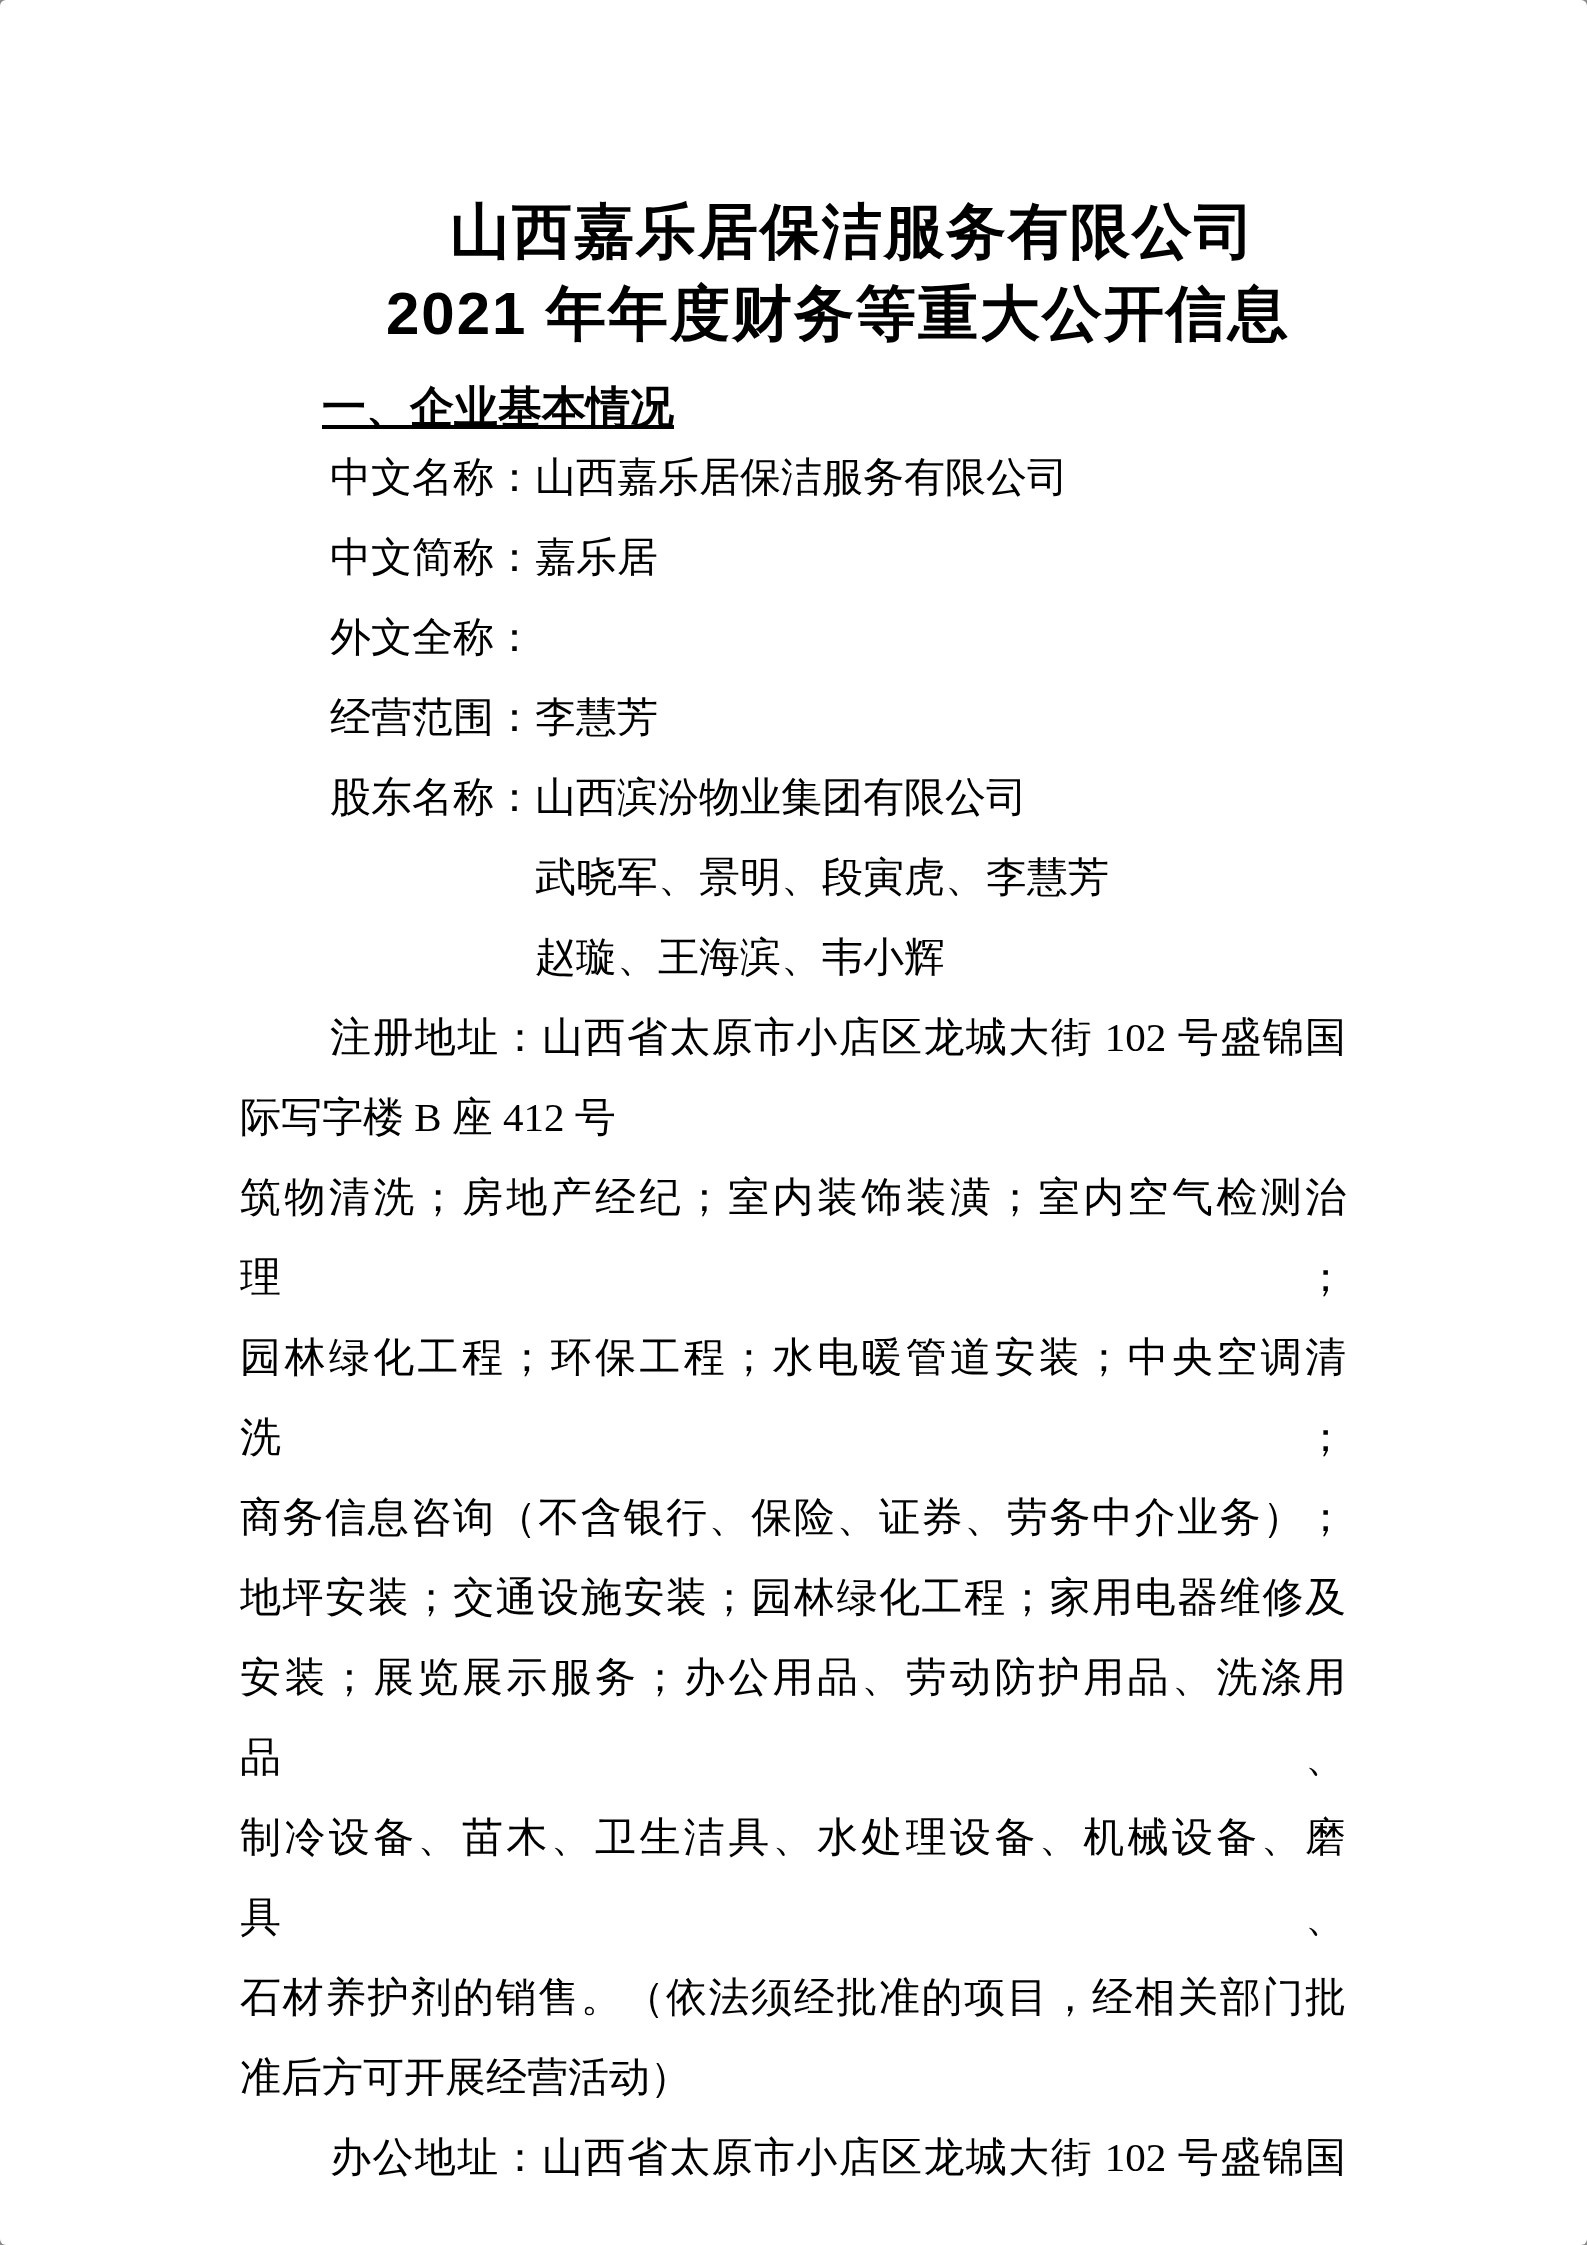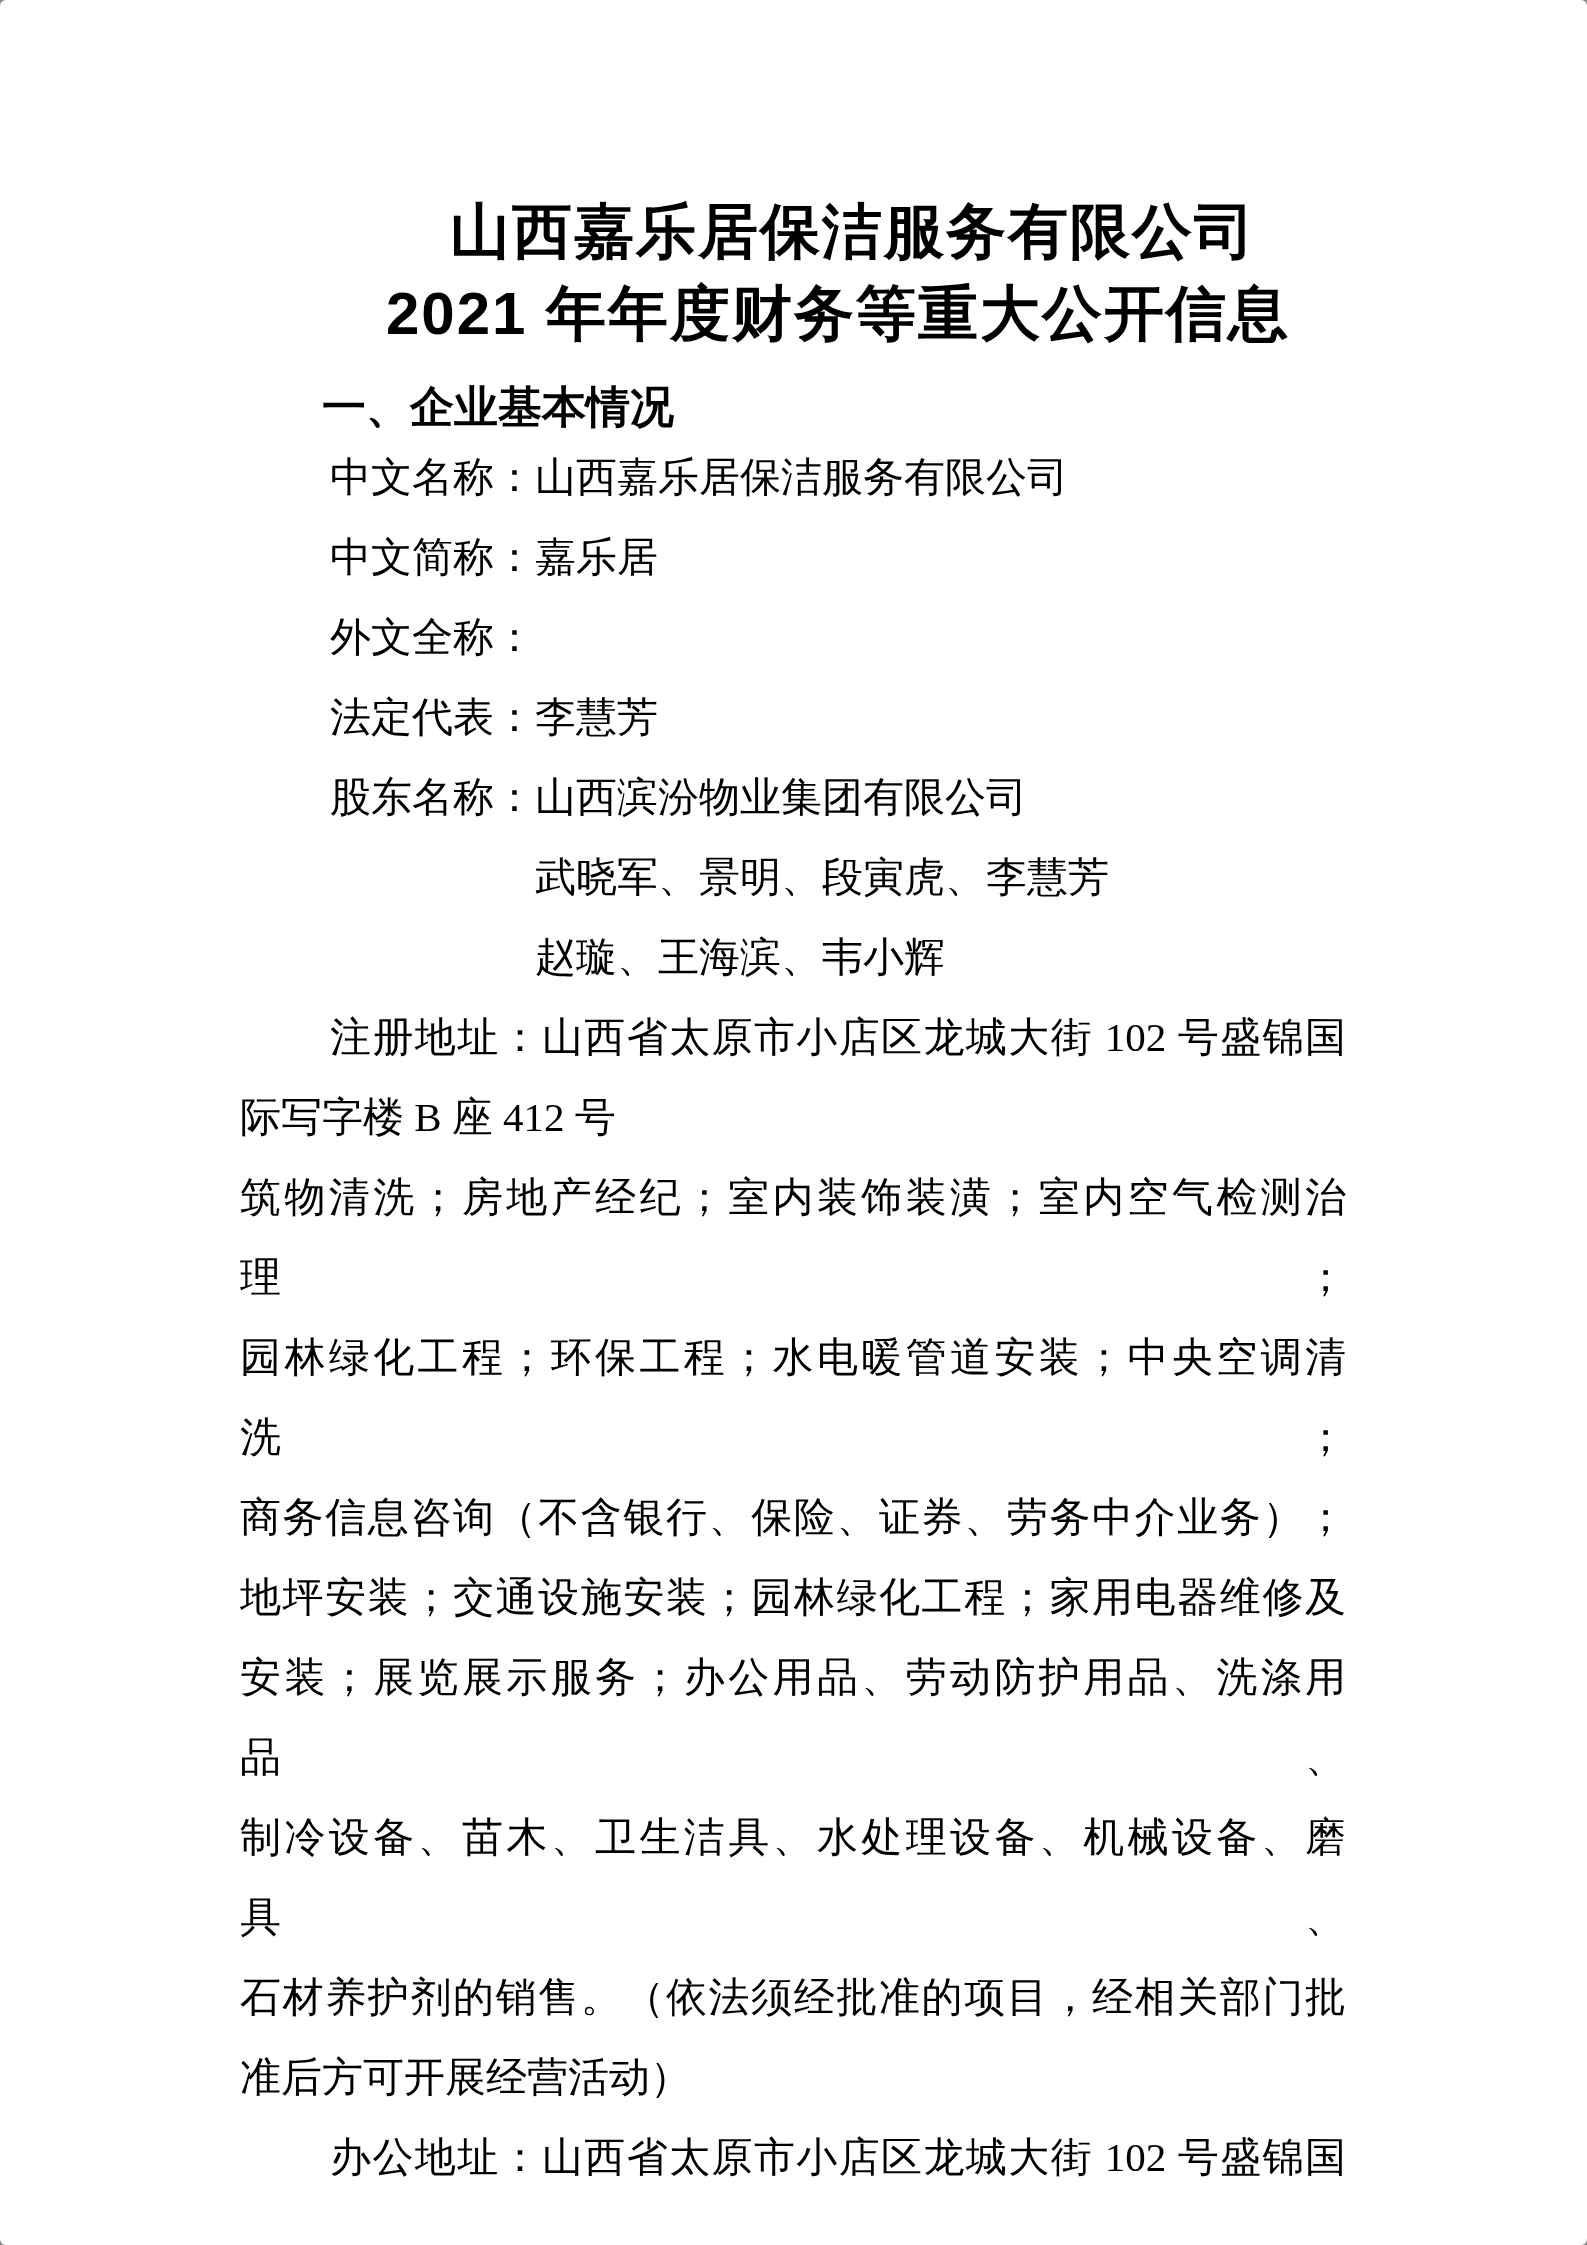--- a/index.html
+++ b/index.html
@@ -36,20 +36,21 @@
   .doc-title.t1 { text-indent: 120px; }
   .doc-title.t2 { text-indent: 90px; }
   .section-heading {
     font-family: "Liberation Sans", "DejaVu Sans", sans-serif;
     font-weight: bold;
     font-size: 44px;
     line-height: 80px;
     margin-top: 12px;
     text-indent: 82px;
     white-space: nowrap;
+    text-decoration: underline;
   }
   .body-lines {
     margin-top: -10px;
     font-size: 41px;
   }
   .line {
     line-height: 80px;
     white-space: nowrap;
   }
   .line.indent-2 { text-indent: 90px; }
@@ -69,21 +70,21 @@
     <div class="doc-title t1">山西嘉乐居保洁服务有限公司</div>
 
     <div class="doc-title t2">2021 年年度财务等重大公开信息</div>
 
     <div class="section-heading">一、企业基本情况</div>
 
     <div class="body-lines">
       <div class="line indent-2">中文名称：山西嘉乐居保洁服务有限公司</div>
       <div class="line indent-2">中文简称：嘉乐居</div>
       <div class="line indent-2">外文全称：</div>
-      <div class="line indent-2">法定代表：李慧芳</div>
+      <div class="line indent-2">经营范围：李慧芳</div>
       <div class="line indent-2">股东名称：山西滨汾物业集团有限公司</div>
       <div class="line indent-cont">武晓军、景明、段寅虎、李慧芳</div>
       <div class="line indent-cont">赵璇、王海滨、韦小辉</div>
       <div class="line indent-2 just">注册地址：山西省太原市小店区龙城大街 102 号盛锦国</div>
       <div class="line">际写字楼 B 座 412 号</div>
       <div class="line just">筑物清洗；房地产经纪；室内装饰装潢；室内空气检测治理；</div>
       <div class="line just">园林绿化工程；环保工程；水电暖管道安装；中央空调清洗；</div>
       <div class="line just">商务信息咨询（不含银行、保险、证券、劳务中介业务）；</div>
       <div class="line just">地坪安装；交通设施安装；园林绿化工程；家用电器维修及</div>
       <div class="line just">安装；展览展示服务；办公用品、劳动防护用品、洗涤用品、</div>

